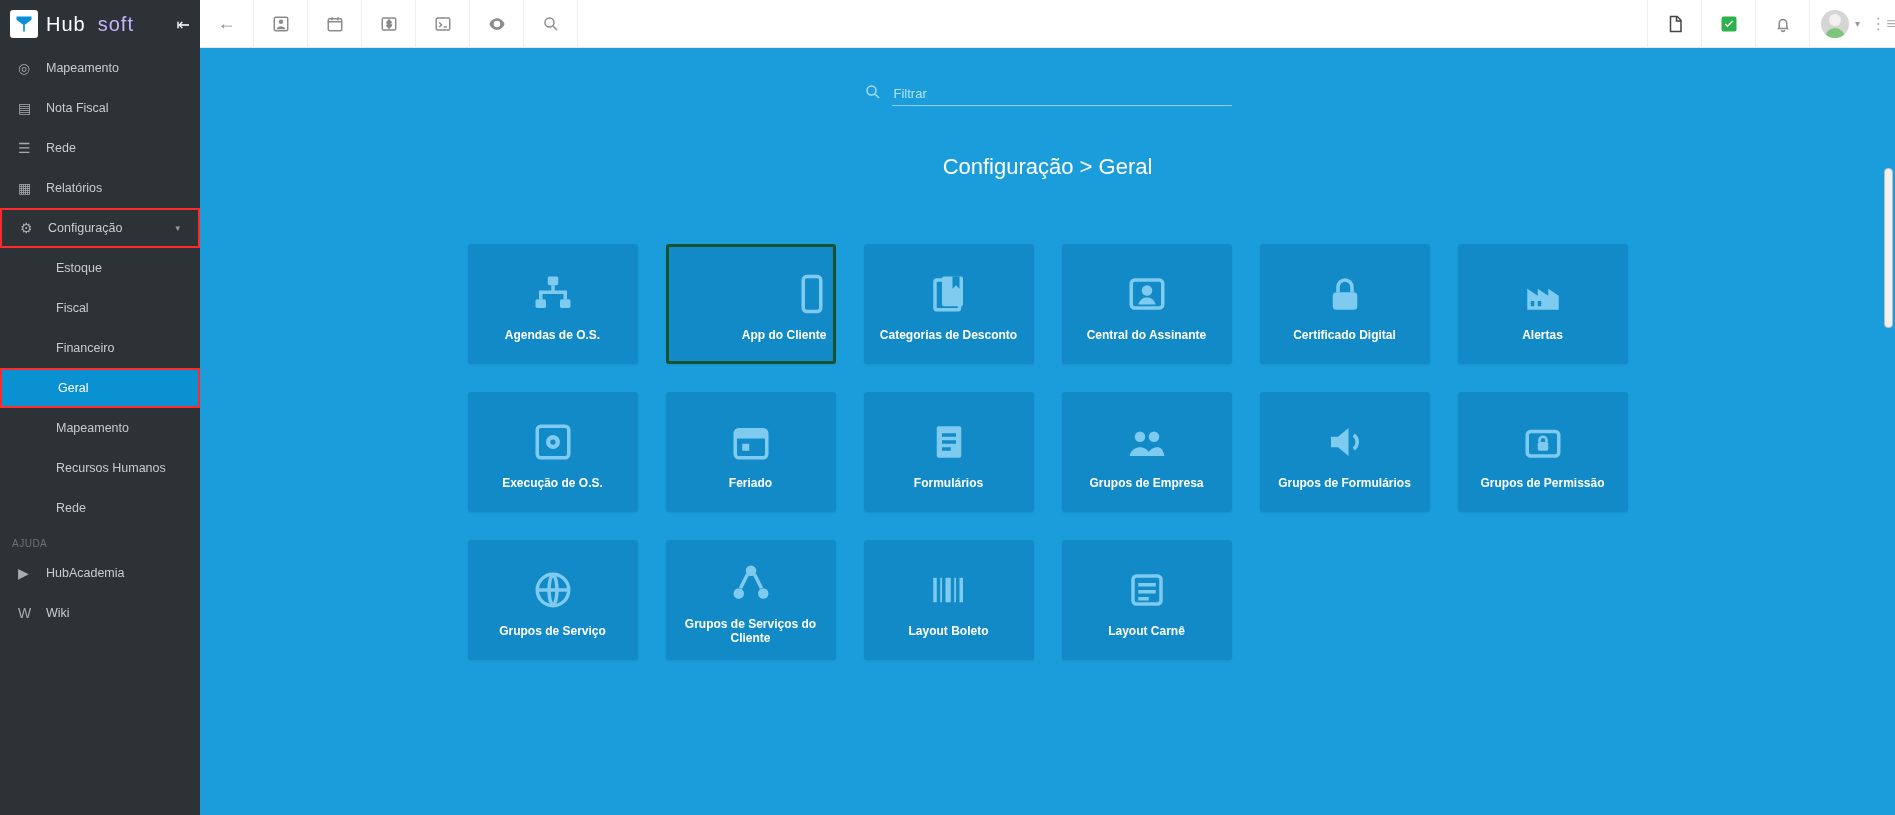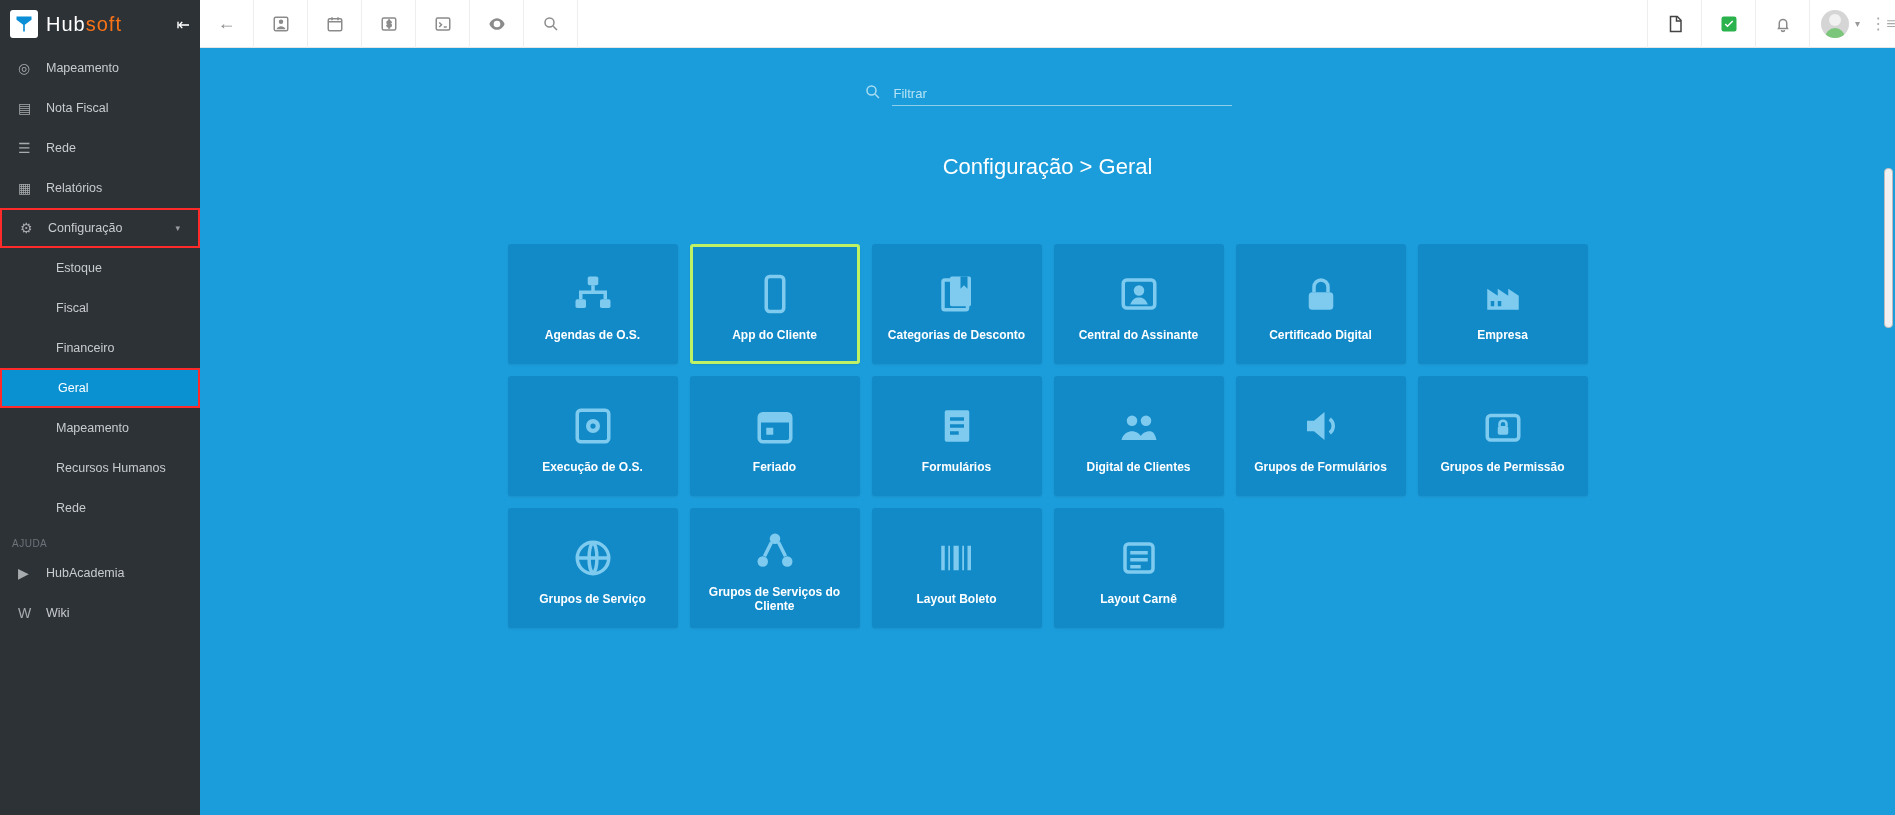--- a/index.html
+++ b/index.html
@@ -34,21 +34,21 @@
     display:flex;align-items:center;justify-content:center;
     border-radius:3px;
   }
   .sidebar .logo .mark svg { width:20px;height:20px; }
   .sidebar .logo .word {
     margin-left:8px;
     font-size:20px;font-weight:500;letter-spacing:1px;
     font-family: Arial, sans-serif;
   }
   .sidebar .logo .word .hub { color:#fff; }
-  .sidebar .logo .word .soft { color:#f97316; font-weight:300;}
+  .sidebar .logo .word .soft { color:#c4b5fd; font-weight:300;margin-left:12px;}
   .sidebar .logo .collapse-icon { margin-left:auto; color:#fff; font-size:16px; }
   .sidebar .section-heading {
     font-size:10px;
     color:#6c7379;
     padding:10px 12px 4px;
     text-transform:uppercase;
     letter-spacing:0.5px;
   }
   .sb-item {
     display:flex;align-items:center;
@@ -113,34 +113,34 @@
     text-align:center;
     font-size:22px;
     font-weight:400;
     color:#fff;
     margin-top:56px;
     margin-bottom:56px;
   }
   .grid {
     display:grid;
     grid-template-columns: repeat(6, 170px);
-    gap:12px;
+    gap:28px;
     justify-content:center;
     padding:8px 40px;
   }
   .card {
     width:170px;height:120px;
     background:#138ac8;
     border-radius:3px;
     display:flex;flex-direction:column;align-items:center;justify-content:center;
     cursor:pointer;
     color:#fff;
     box-shadow: 0 1px 2px rgba(0,0,0,.08);
   }
-  .card.highlight { border:3px solid #bef264; }
+  .card.highlight { border:3px solid #14532d;align-items:flex-end; }
   .card .card-icon {
     height:56px;display:flex;align-items:center;justify-content:center;
   }
   .card .card-icon svg { width:42px;height:42px;fill:#7ecbef; }
   .card .card-label { font-size:12px;font-weight:600;text-align:center;padding:0 6px;margin-top:6px; }
   
   .fake-scroll {
     position:absolute;right:2px;top:120px;width:9px;height:160px;
     background:#f1f1f1;border:1px solid #bdbdbd;border-radius:4px;
   }
@@ -355,21 +355,21 @@
           <div class="card-label">Certificado Digital</div>
         </div>
         <div class="card">
           <div class="card-icon">
             <svg viewBox="0 0 24 24" fill="#7ecbef">
               <path d="M3 21V9l6 4V9l6 4V9l6 4v8H3z"></path>
               <rect x="5" y="16" width="2" height="3" fill="#138ac8"></rect>
               <rect x="9" y="16" width="2" height="3" fill="#138ac8"></rect>
             </svg>
           </div>
-          <div class="card-label">Empresa</div>
+          <div class="card-label">Alertas</div>
         </div>
         <div class="card">
           <div class="card-icon">
             <svg viewBox="0 0 24 24" fill="#7ecbef">
               <rect x="3" y="3" width="18" height="18" rx="2" fill="none" stroke="#7ecbef" stroke-width="2"></rect>
               <circle cx="12" cy="12" r="4"></circle>
               <circle cx="12" cy="12" r="1.5" fill="#138ac8"></circle>
             </svg>
           </div>
           <div class="card-label">Execução de O.S.</div>
@@ -396,21 +396,21 @@
           <div class="card-label">Formulários</div>
         </div>
         <div class="card">
           <div class="card-icon">
             <svg viewBox="0 0 24 24" fill="#7ecbef">
               <circle cx="8" cy="9" r="3"></circle>
               <circle cx="16" cy="9" r="3"></circle>
               <path d="M2 20c1-4 4-5 6-5s5 1 6 5M12 20c1-4 4-5 6-5s3 1 4 5"></path>
             </svg>
           </div>
-          <div class="card-label">Digital de Clientes</div>
+          <div class="card-label">Grupos de Empresa</div>
         </div>
         <div class="card">
           <div class="card-icon">
             <svg viewBox="0 0 24 24" fill="#7ecbef">
               <path d="M4 9v6h4l6 5V4L8 9H4z"></path>
               <path d="M17 8a5 5 0 010 8" fill="none" stroke="#7ecbef" stroke-width="2"></path>
             </svg>
           </div>
           <div class="card-label">Grupos de Formulários</div>
         </div>

